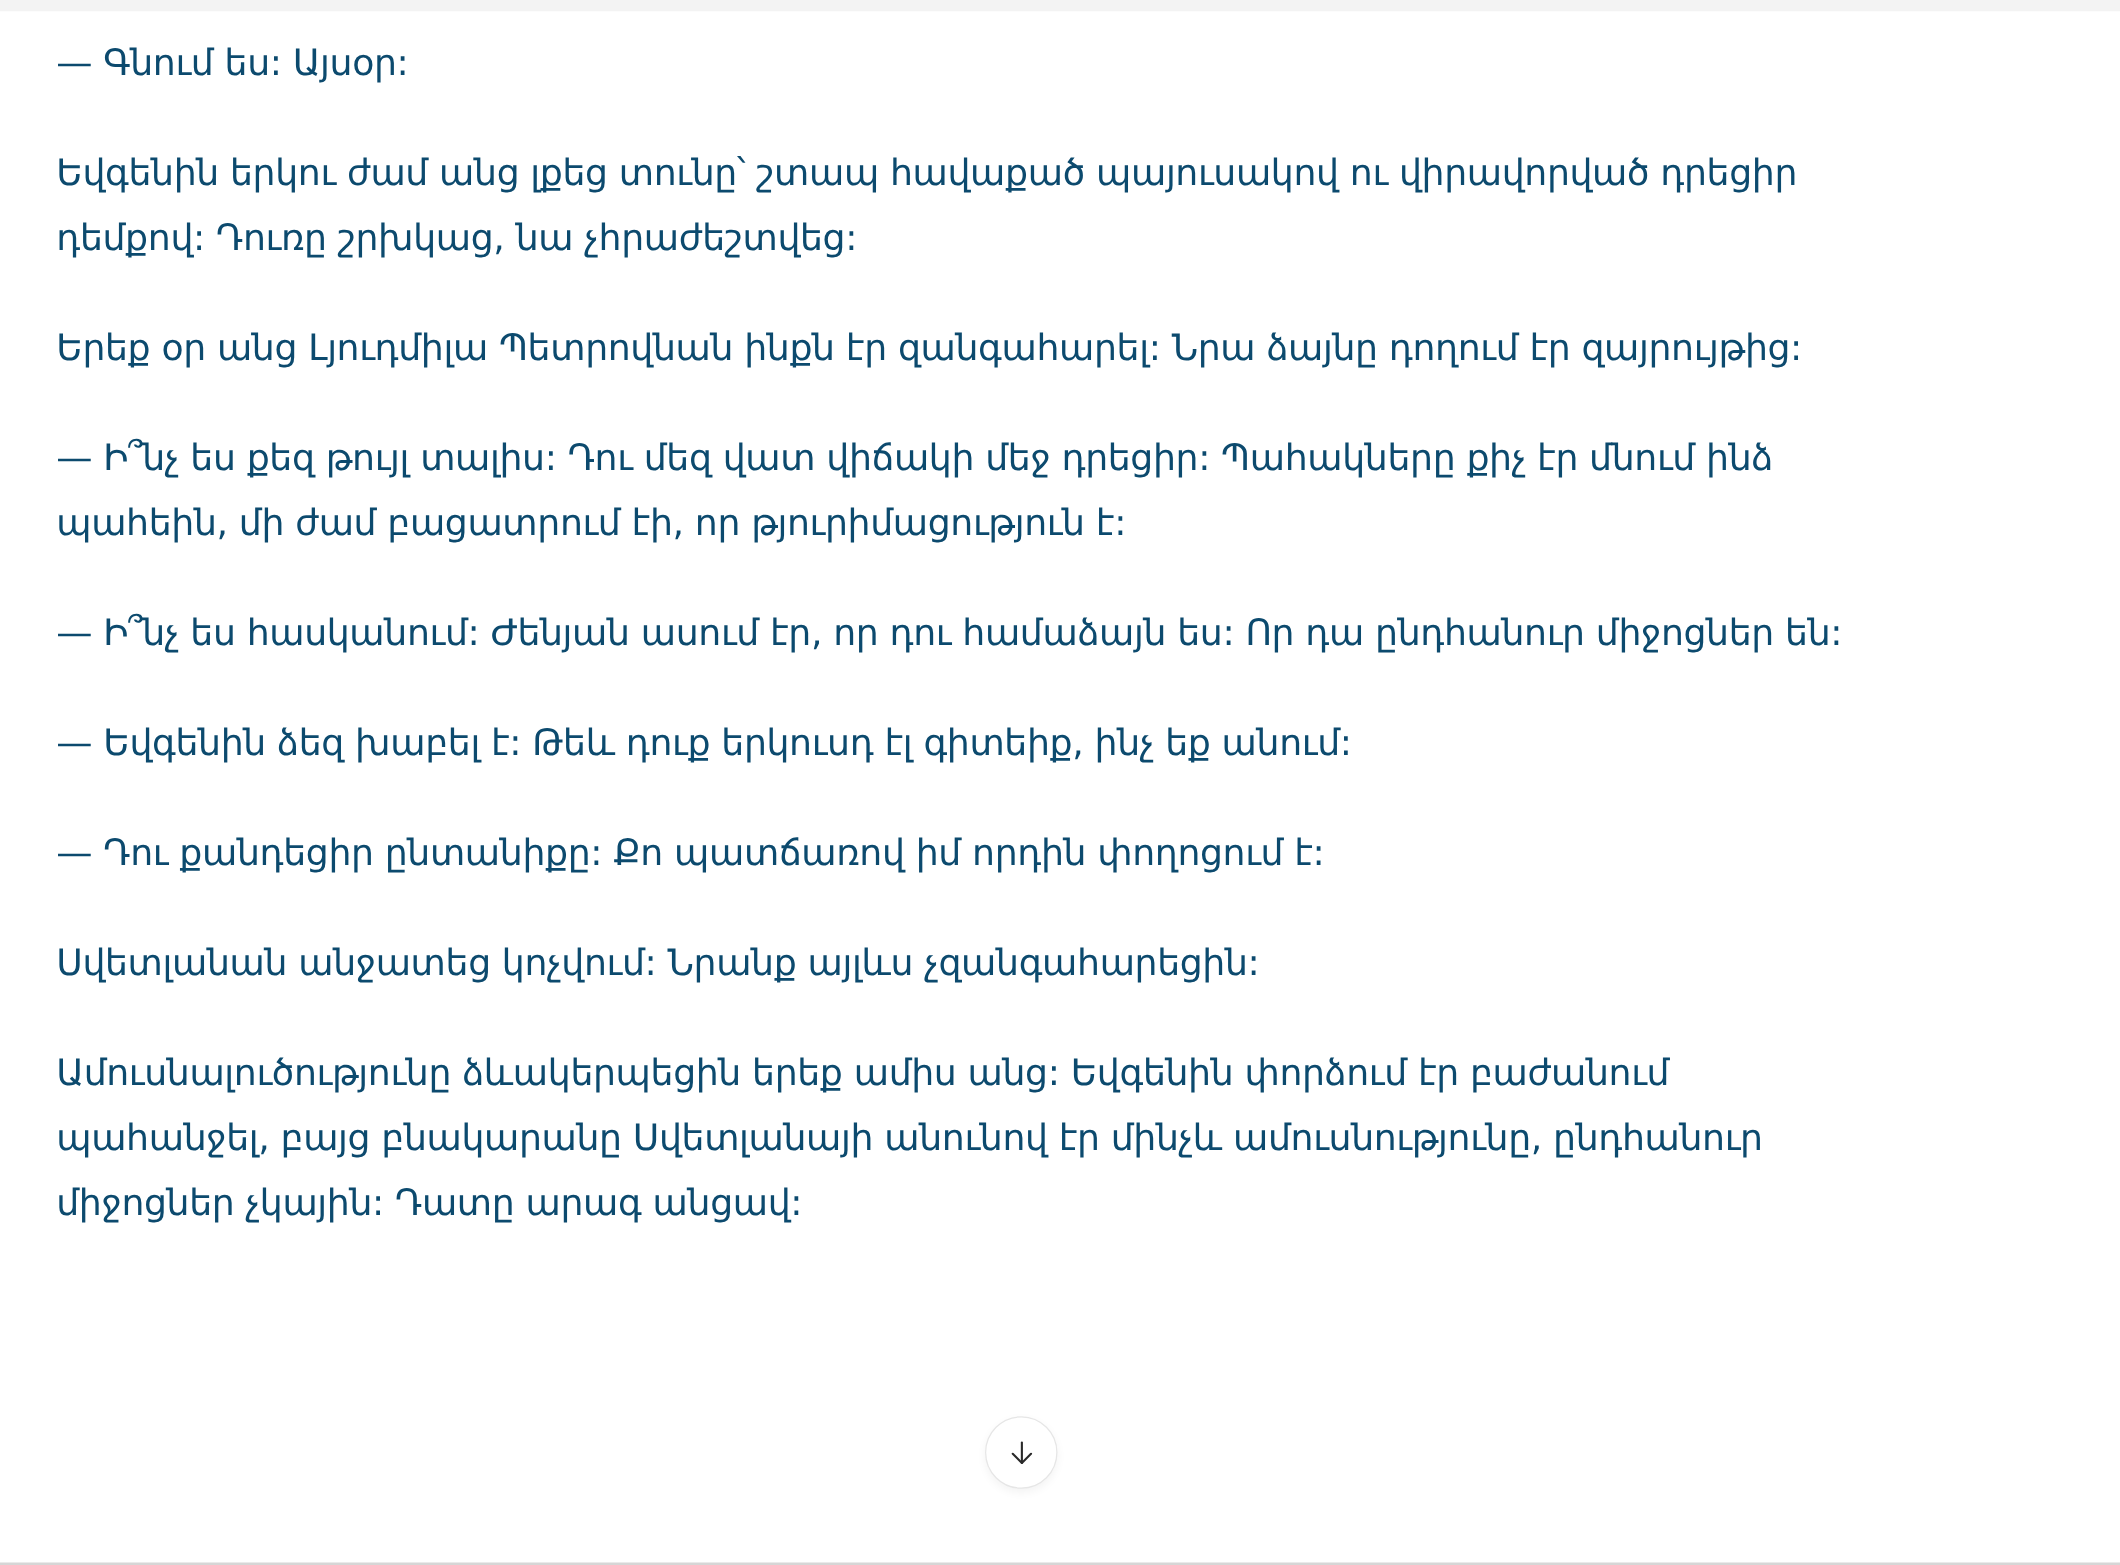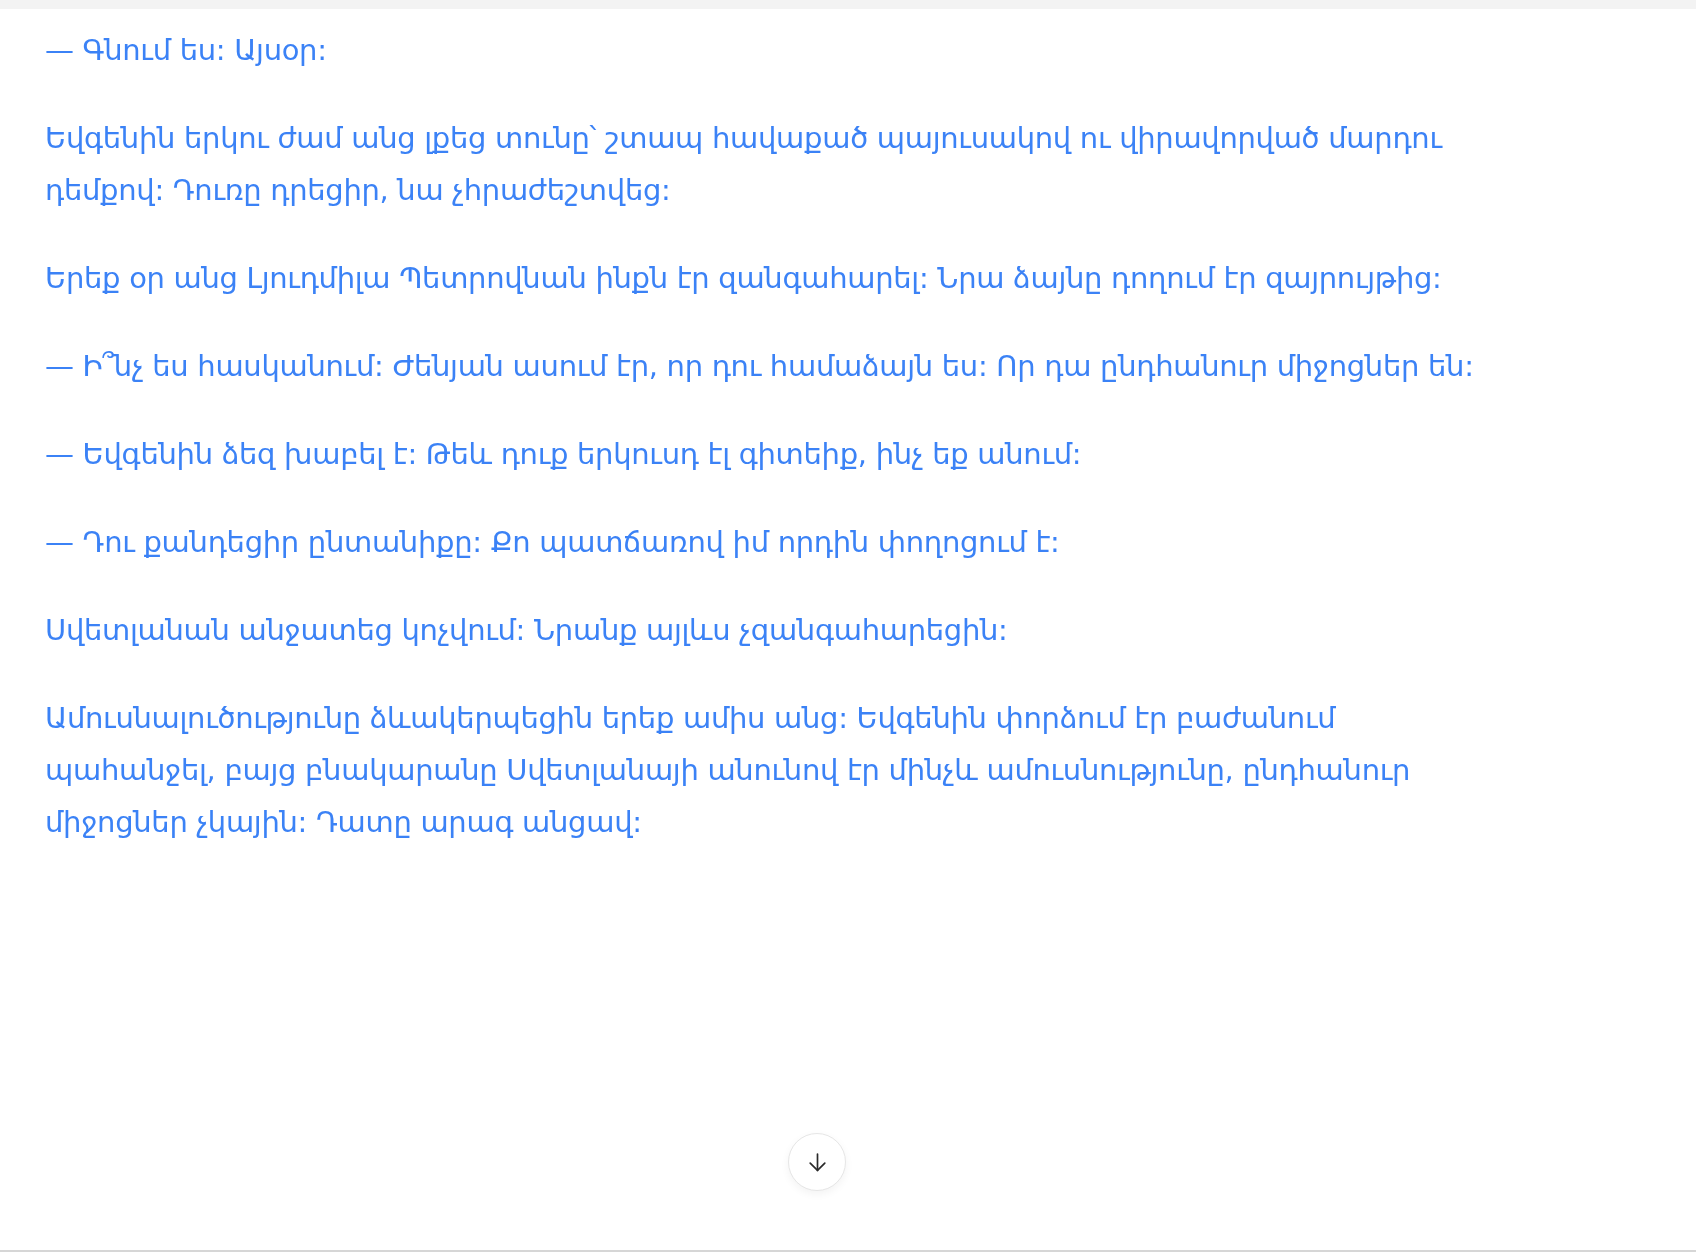--- a/index.html
+++ b/index.html
@@ -24,21 +24,21 @@
     position: absolute;
     top: 24px;
     left: 45px;
     width: 1430px;
   }
   .message p {
     margin: 0 0 36px 0;
     font-size: 29px;
     line-height: 52px;
     letter-spacing: -0.3px;
-    color: #3b82f6;
+    color: #0c4a6e;
     text-align: left;
   }
   .scroll-btn {
     position: absolute;
     left: 788px;
     top: 1133px;
     width: 58px;
     height: 58px;
     border-radius: 50%;
     background: #ffffff;
@@ -61,22 +61,23 @@
     background: #d6d6d6;
   }
 </style>
 </head>
 <body>
 
 <div class="top-strip"></div>
 
 <main class="message">
   <p>— Գնում ես: Այսօր:</p>
-  <p>Եվգենին երկու ժամ անց լքեց տունը՝ շտապ հավաքած պայուսակով ու վիրավորված մարդու դեմքով: Դուռը դրեցիր, նա չհրաժեշտվեց:</p>
+  <p>Եվգենին երկու ժամ անց լքեց տունը՝ շտապ հավաքած պայուսակով ու վիրավորված դրեցիր դեմքով: Դուռը շրխկաց, նա չհրաժեշտվեց:</p>
   <p>Երեք օր անց Լյուդմիլա Պետրովնան ինքն էր զանգահարել: Նրա ձայնը դողում էր զայրույթից:</p>
+  <p>— Ի՞նչ ես քեզ թույլ տալիս: Դու մեզ վատ վիճակի մեջ դրեցիր: Պահակները քիչ էր մնում ինձ պահեին, մի ժամ բացատրում էի, որ թյուրիմացություն է:</p>
   <p>— Ի՞նչ ես հասկանում: Ժենյան ասում էր, որ դու համաձայն ես: Որ դա ընդհանուր միջոցներ են:</p>
   <p>— Եվգենին ձեզ խաբել է: Թեև դուք երկուսդ էլ գիտեիք, ինչ եք անում:</p>
   <p>— Դու քանդեցիր ընտանիքը: Քո պատճառով իմ որդին փողոցում է:</p>
   <p>Սվետլանան անջատեց կոչվում: Նրանք այլևս չզանգահարեցին:</p>
   <p>Ամուսնալուծությունը ձևակերպեցին երեք ամիս անց: Եվգենին փորձում էր բաժանում պահանջել, բայց բնակարանը Սվետլանայի անունով էր մինչև ամուսնությունը, ընդհանուր միջոցներ չկային: Դատը արագ անցավ:</p>
 
 </main>
 
 <button class="scroll-btn" aria-label="scroll to bottom">
   <span>

